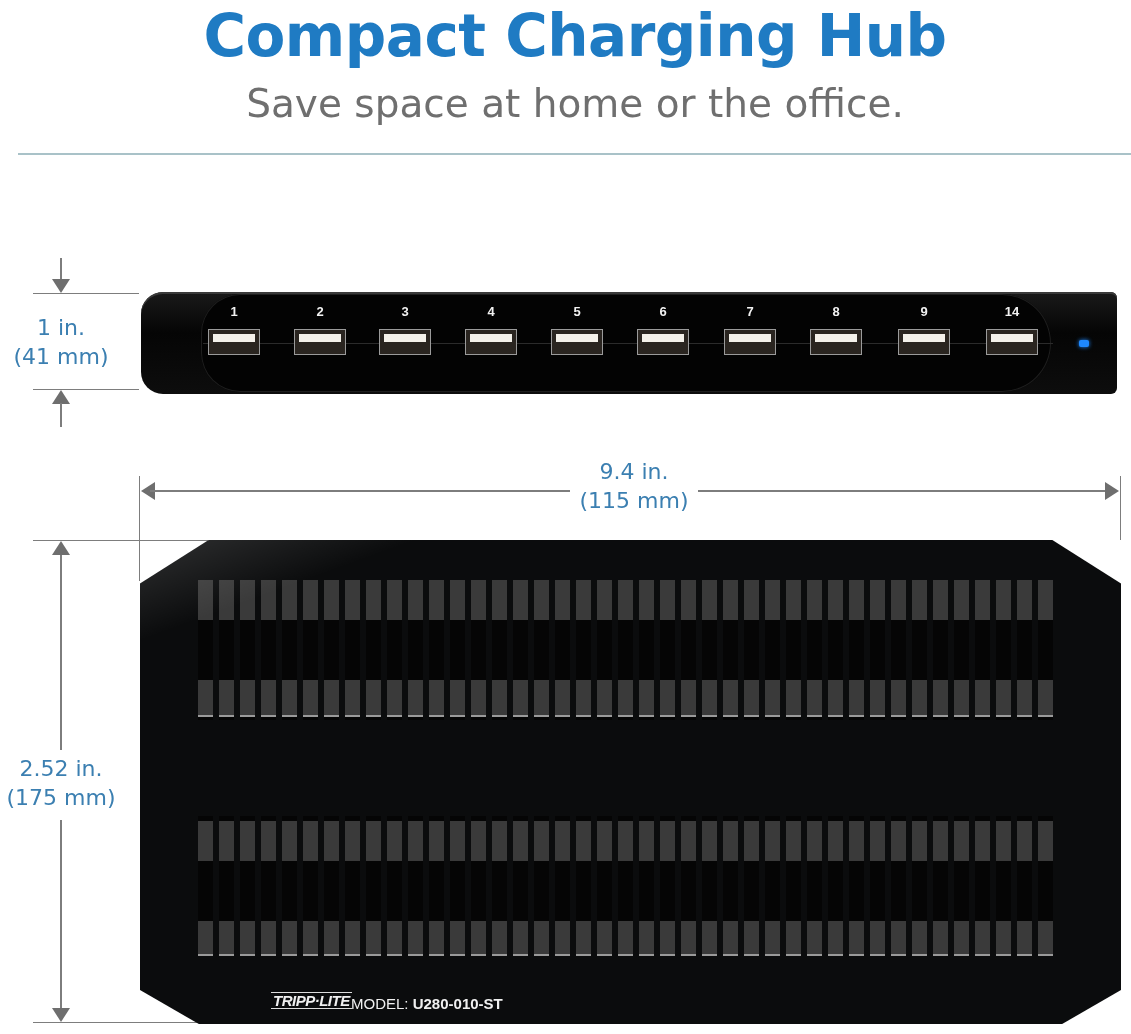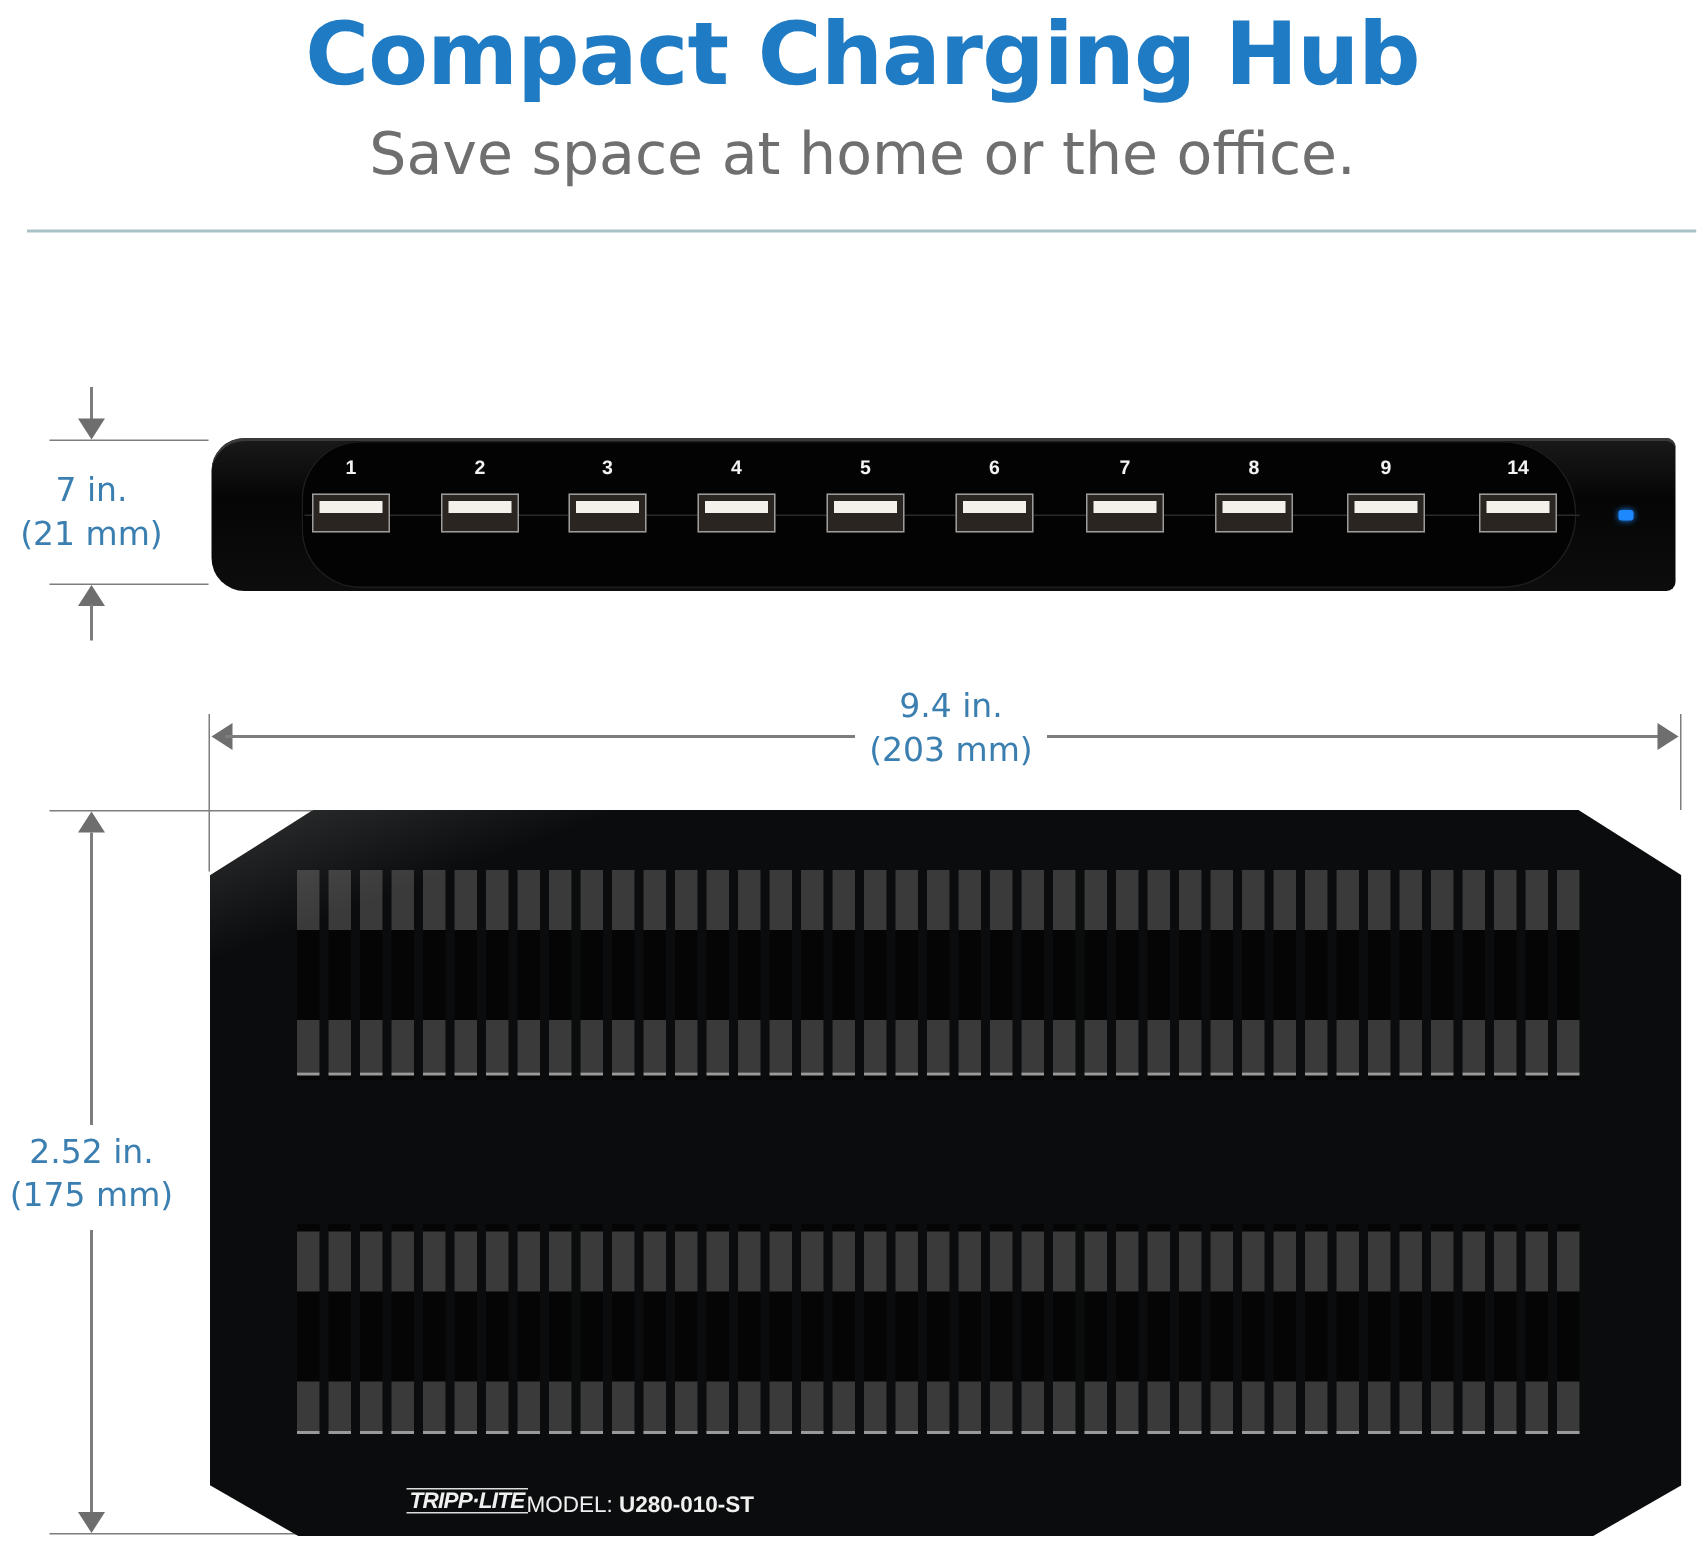--- a/index.html
+++ b/index.html
@@ -48,22 +48,22 @@
 <div class="divider"></div>
 
 <div>
   <div class="dim-line" style="left:60px;top:258px;width:2px;height:22px;"></div>
   <div class="arrow-down" style="left:52px;top:279px;"></div>
   <div class="dim-line" style="left:33px;top:293px;width:106px;height:1px;"></div>
   <div class="dim-line" style="left:33px;top:389px;width:106px;height:1px;"></div>
   <div class="arrow-up" style="left:52px;top:390px;"></div>
   <div class="dim-line" style="left:60px;top:403px;width:2px;height:24px;"></div>
   <div class="dim-label" style="left:0;top:313px;width:122px;">
-    <div>7 in.</div>
-    <div>(21 mm)</div>
+    <div>1 in.</div>
+    <div>(41 mm)</div>
   </div>
 </div>
 
 <div class="hub-front">
   <div class="hub-front-panel"></div>
   <div class="hub-midline"></div>
 
   <div style="position:absolute;left:67px;top:0;">
     <div class="port-num">1</div>
     <div class="port">
@@ -130,21 +130,21 @@
 
 <div>
   <div class="dim-line" style="left:139px;top:476px;width:1px;height:105px;"></div>
   <div class="dim-line" style="left:1120px;top:476px;width:1px;height:64px;"></div>
   <div class="arrow-left" style="left:141px;top:482px;"></div>
   <div class="dim-line" style="left:150px;top:490px;width:420px;height:2px;"></div>
   <div class="dim-line" style="left:698px;top:490px;width:410px;height:2px;"></div>
   <div class="arrow-right" style="left:1105px;top:482px;"></div>
   <div class="dim-label" style="left:560px;top:457px;width:148px;">
     <div>9.4 in.</div>
-    <div>(203 mm)</div>
+    <div>(115 mm)</div>
   </div>
 </div>
 
 <div>
   <div class="dim-line" style="left:33px;top:540px;width:175px;height:1px;"></div>
   <div class="arrow-up" style="left:52px;top:541px;"></div>
   <div class="dim-line" style="left:60px;top:555px;width:2px;height:195px;"></div>
   <div class="dim-line" style="left:60px;top:820px;width:2px;height:190px;"></div>
   <div class="arrow-down" style="left:52px;top:1008px;"></div>
   <div class="dim-line" style="left:33px;top:1022px;width:175px;height:1px;"></div>

